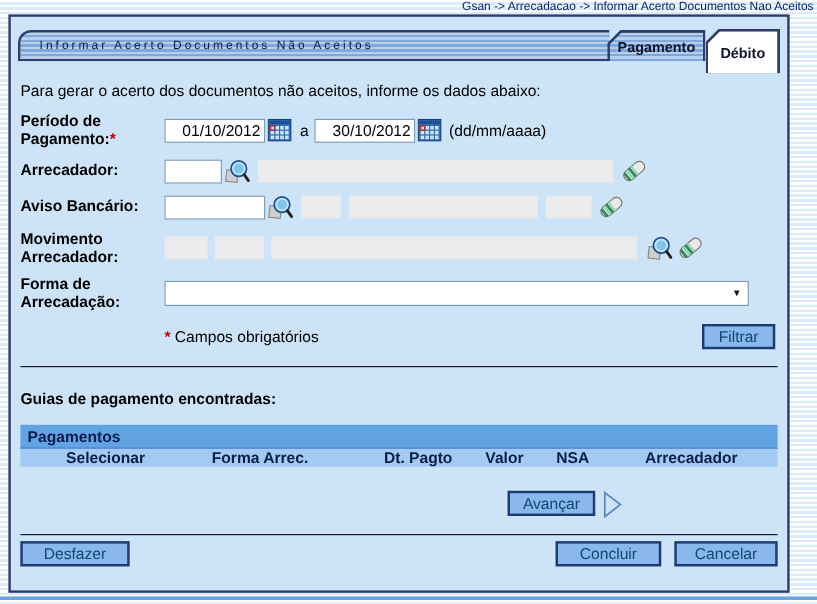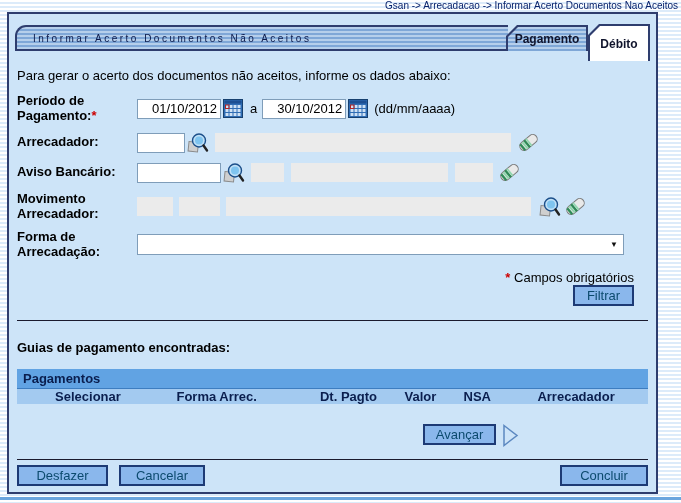--- a/index.html
+++ b/index.html
@@ -54,21 +54,21 @@
   .code-md { width:84px; }
   .dis { height:19px; background:#ebebeb; flex:none; }
   .icon-btn { cursor:pointer; flex:none; display:inline-flex; margin:0 2px; }
   .between { font-size:13px; margin:0 5px; }
   .hint { font-size:13px; margin-left:4px; }
   .selectbox {
     width:487px; height:21px; border:1px solid #7f9db9; background:#fff;
     display:flex; align-items:center; justify-content:flex-end; cursor:pointer;
   }
   .select-arrow { font-size:8px; color:#111; padding-right:5px; }
-  .req-note-row { display:flex; align-items:flex-end; margin:10px 16px 0 2px;flex-direction:column; }
+  .req-note-row { display:flex; align-items:center; margin:10px 4px 0 2px; }
   .req-note { font-size:13px; margin-left:120px; }
   .btn {
     background: linear-gradient(#a9cbf1,#7cadе5) #8ab7ec;
     background-color:#8ab7ec;
     border:2px solid #1d3a75; color:#0c4a6e; font-size:13px;
     font-family:"Liberation Sans",sans-serif; padding:1px 10px; height:21px;
     cursor:pointer;
   }
   .filtrar { margin-left:auto; width:61px; }
   .divider { border-top:1px solid #1a1a2e; margin:14px 2px 0 2px; }
@@ -283,19 +283,19 @@
       <svg width="17" height="23" viewBox="0 0 17 23">
         <polygon points="2,1.5 15,11.5 2,21.5" fill="#cde4f8" stroke="#5c88c0" stroke-width="1.5"></polygon>
       </svg>
     </span>
   </div>
 
   <div class="footer-divider"></div>
 
   <div class="footer-row">
     <button class="btn btn-desfazer">Desfazer</button>
+    <button class="btn btn-concluir">Concluir</button>
     <button class="btn btn-cancelar">Cancelar</button>
-    <button class="btn btn-concluir">Concluir</button>
   </div>
 
 </div>
 
 <div class="bottom-strip"></div>
 
 </body></html>

